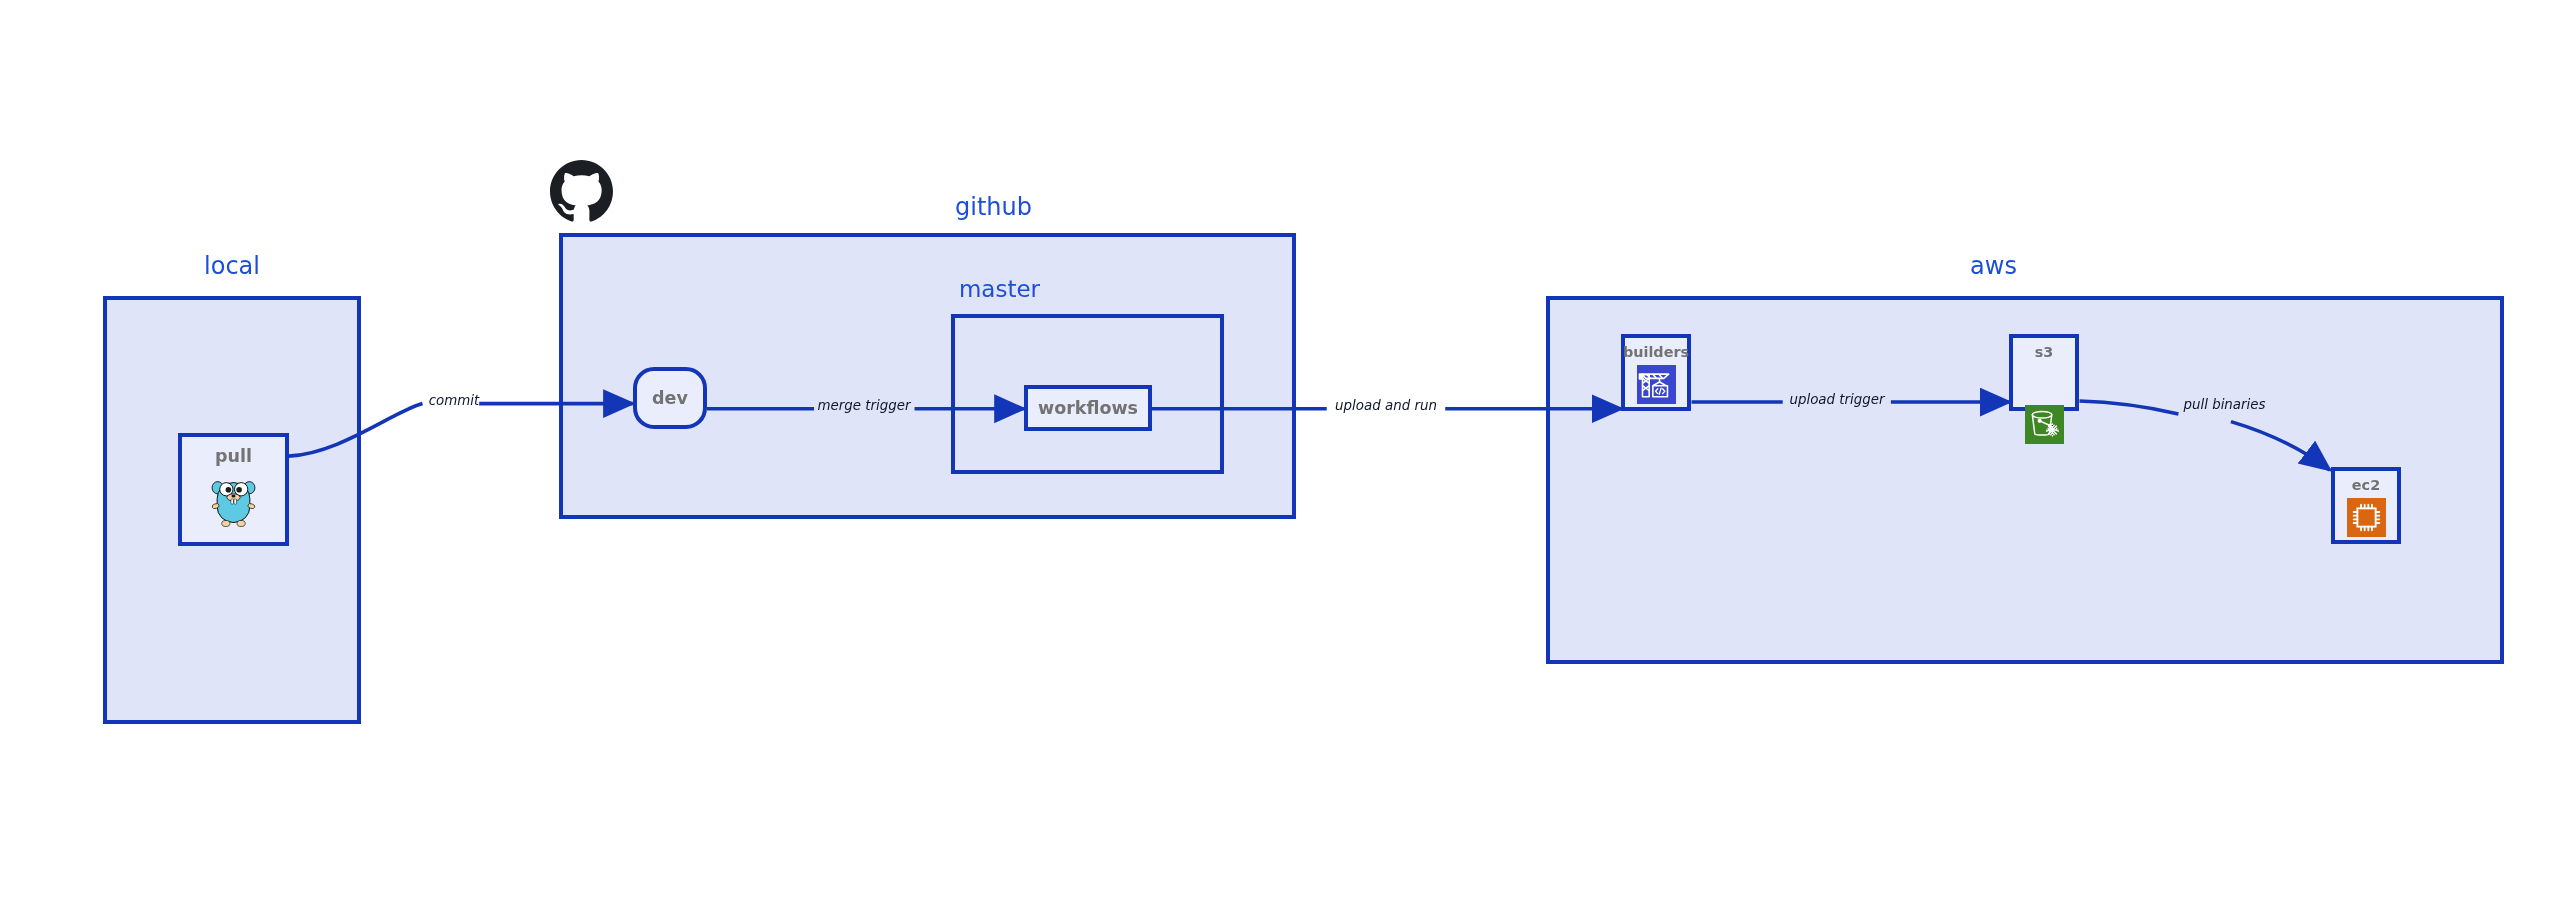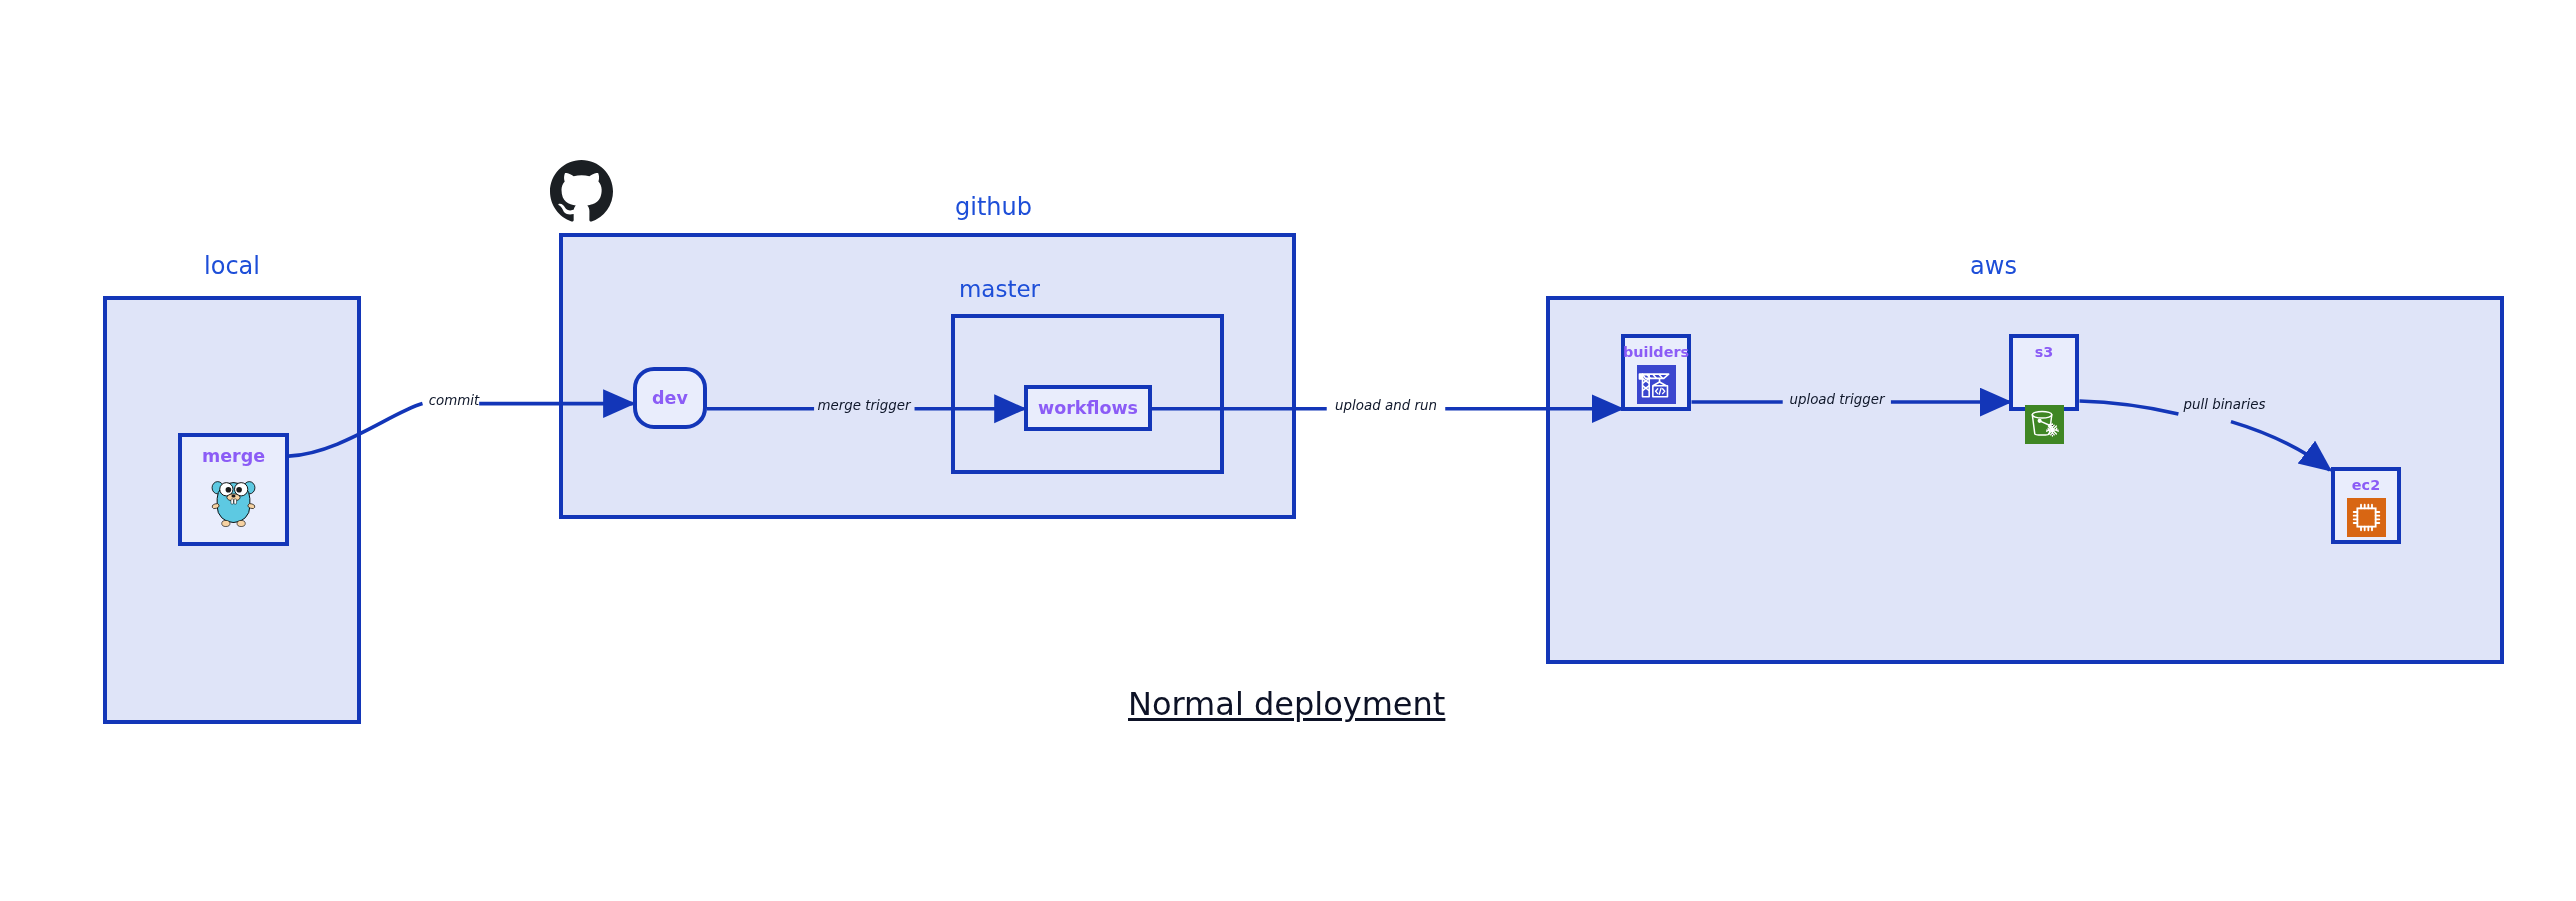--- a/index.html
+++ b/index.html
@@ -43,21 +43,21 @@
   .node {
     position: absolute;
     background: #e9edfc;
     border: 4.1px solid #1336b8;
     box-sizing: border-box;
     display: flex;
     flex-direction: column;
     align-items: center;
   }
   .node-label {
-    color: #8b5cf6;
+    color: #737373;
     font-family: "DejaVu Sans", sans-serif;
     font-weight: 700;
     white-space: nowrap;
     text-align: right;
   }
   .node-icon {
     display: block;
   }
 
   
@@ -96,21 +96,21 @@
 </style>
 </head>
 <body>
 
 <div id="canvas">
 
   <div class="group-label" style="left:103px; top:252px; width:258px; font-size:24px;">local</div>
   <div class="group" style="left:103px; top:296px; width:258px; height:428px;"></div>
 
   <div class="node" style="left:178px; top:433px; width:111px; height:113px; padding-top:9.3px;">
-    <div class="node-label" style="font-size:17.5px;">merge</div>
+    <div class="node-label" style="font-size:17.5px;">pull</div>
 
     <span class="node-icon" style="margin-top:6.2px;">
       <svg width="49" height="57" viewBox="0 0 96 110" xmlns="http://www.w3.org/2000/svg">
 
         <ellipse cx="17" cy="30" rx="11" ry="12" fill="#5DC9E2" stroke="#000" stroke-width="1.6"></ellipse>
         <ellipse cx="79" cy="30" rx="11" ry="12" fill="#5DC9E2" stroke="#000" stroke-width="1.6"></ellipse>
 
         <rect x="16" y="20" width="64" height="78" rx="31" fill="#5DC9E2" stroke="#000" stroke-width="1.8"></rect>
 
         <ellipse cx="13" cy="66" rx="7" ry="4.5" fill="#F6D2A2" stroke="#000" stroke-width="1.2" transform="rotate(-18 13 66)"></ellipse>
@@ -262,16 +262,15 @@
   <div class="edge-label" style="left:428px; top:393px; width:52px; font-size:13.4px;">commit</div>
 
   <div class="edge-label" style="left:814px; top:398px; width:100px; font-size:13.4px;">merge trigger</div>
 
   <div class="edge-label" style="left:1327px; top:398px; width:118px; font-size:13.4px;">upload and run</div>
 
   <div class="edge-label" style="left:1783px; top:392px; width:108px; font-size:13.4px;">upload trigger</div>
 
   <div class="edge-label" style="left:2177px; top:397px; width:95px; font-size:13.4px;">pull binaries</div>
 
-  <div id="diagram-title" style="left:1128px; top:685px; font-size:32px;">Normal deployment</div>
 
 </div>
 
 
 </body></html>

